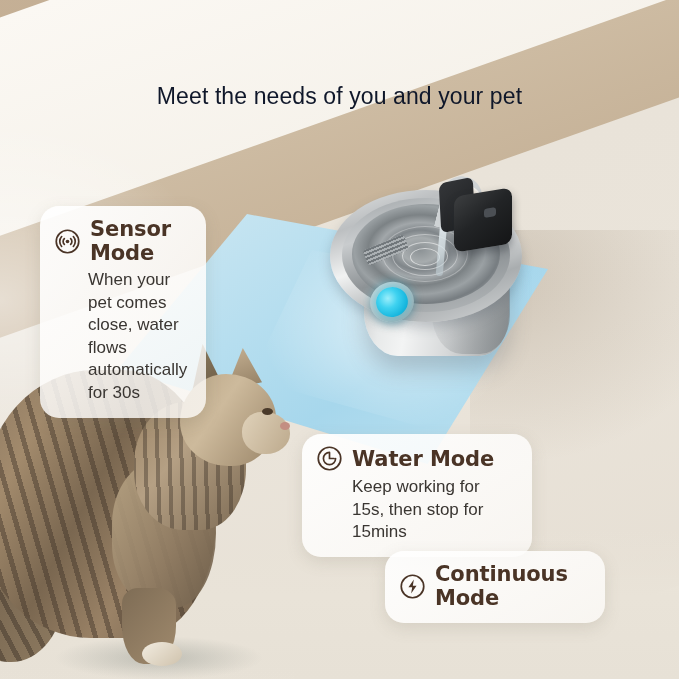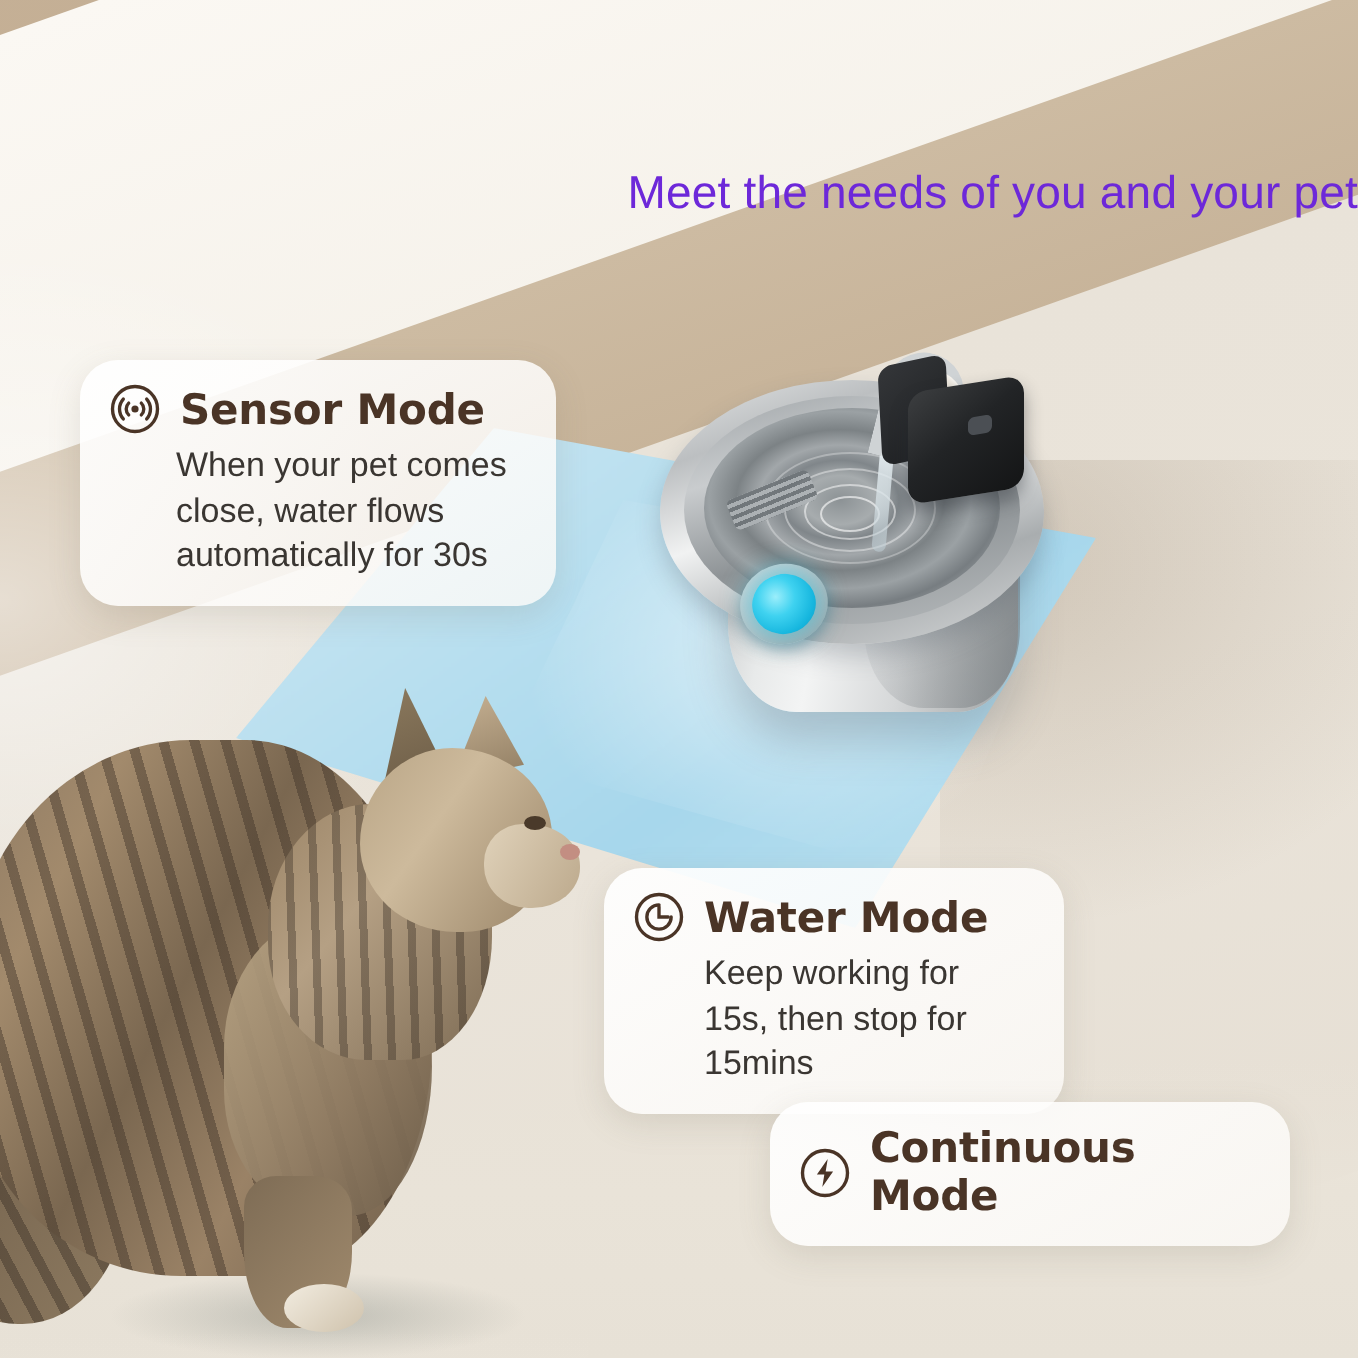--- a/index.html
+++ b/index.html
@@ -228,22 +228,22 @@
 
   
   .headline {
     position:absolute; left:0; right:0; top:23px;
     text-align:center; font-size:47px; font-weight:700;
     letter-spacing:.2px; color:#4A3426;
     font-family:"DejaVu Sans", sans-serif;
   }
   .subhead {
     position:absolute; left:0; right:0; top:83px;
-    text-align:right; font-size:23px; font-weight:400;
-    color:#6d28d9; letter-spacing:.1px;
+    text-align:center; font-size:23px; font-weight:400;
+    color:#0f172a; letter-spacing:.1px;
     font-family:"Liberation Sans", sans-serif;
   }
 
   
   .card {
     position:absolute;
     background:linear-gradient(150deg,rgba(255,255,255,.93),rgba(252,250,247,.80));
     border-radius:19px;
     box-shadow:0 5px 16px rgba(120,110,95,.17);
     padding:11px 16px 13px 14px;
@@ -256,25 +256,25 @@
   .card-desc {
     font-size:17px; line-height:1.33; color:#3A3632;
     margin-top:4px;
   }
   .card-note {
     font-size:10.5px; line-height:1.28; color:#514C45; margin-top:2px;
   }
   .icon { width:27px; height:27px; flex:0 0 27px; }
   .icon svg { display:block; width:27px; height:27px; }
 
-  #card-sensor { left:40px; top:180px; width:238px; }
+  #card-sensor { left:40px; top:206px; width:166px; }
   #card-sensor .card-desc { padding-left:34px; }
   #card-timed { left:302px; top:434px; width:230px; }
   #card-timed .card-desc { padding-left:36px; }
-  #card-continuous { left:385px; top:551px; width:260px; }
+  #card-continuous { left:385px; top:551px; width:220px; }
   #card-continuous .card-desc, #card-continuous .card-note { padding-left:38px; }
 </style>
 </head>
 <body>
 
 <div class="stage">
 
   <div class="bg-base"></div>
   <div class="wall-tan"></div>
   <div class="wall-cream"></div>

